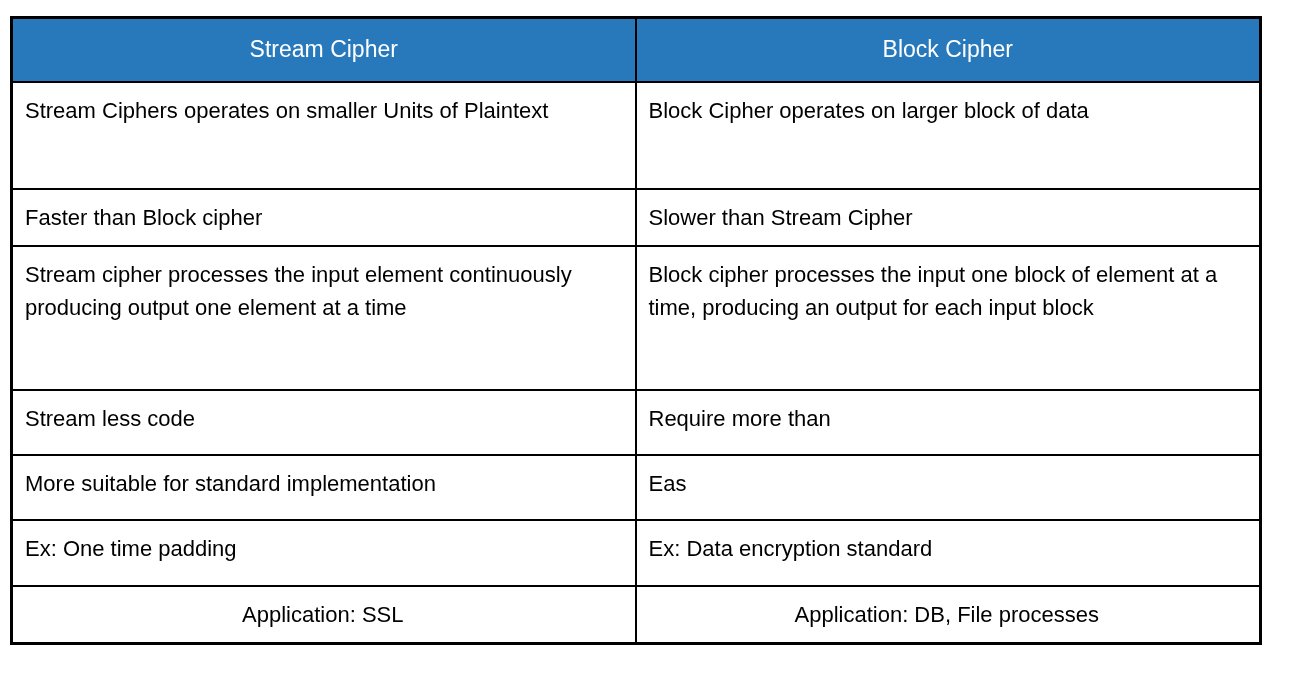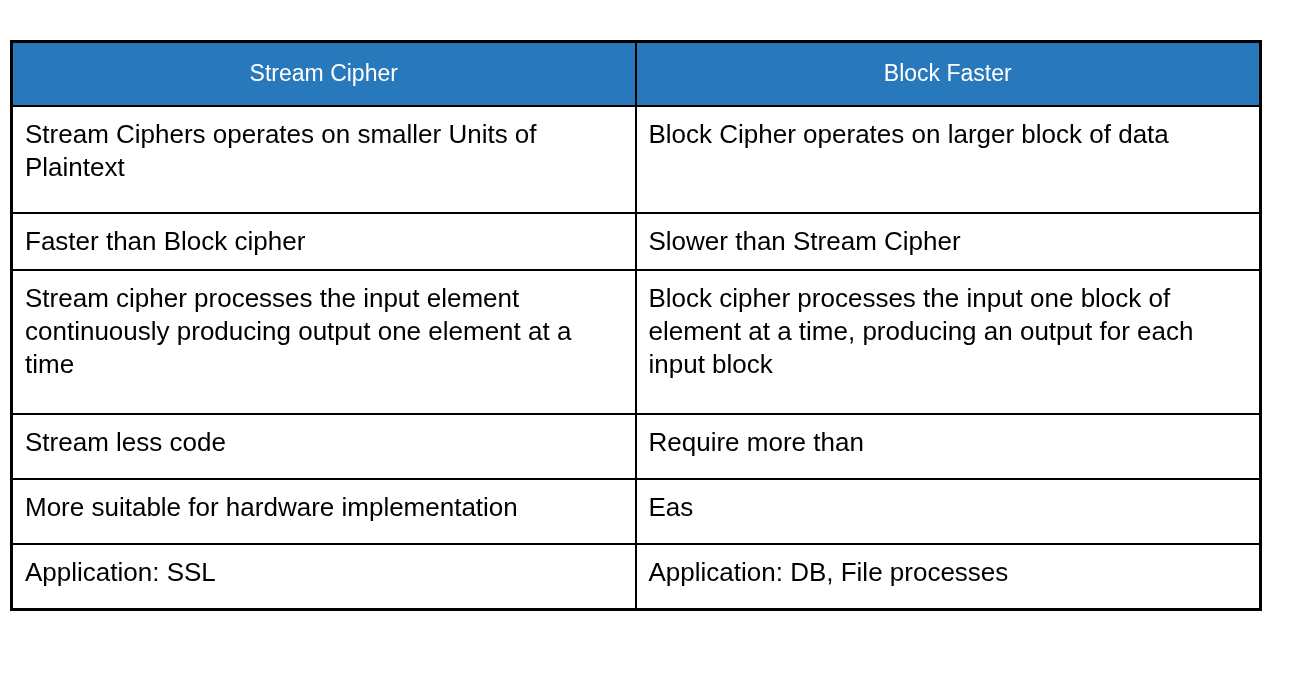--- a/index.html
+++ b/index.html
@@ -11,31 +11,31 @@
     overflow: hidden;
   }
   .page {
     width: 1292px;
     height: 684px;
     position: relative;
   }
   table.cipher-table {
     position: absolute;
     left: 10px;
-    top: 40px;
+    top: 16px;
     width: 1249px;
     border-collapse: collapse;
     table-layout: fixed;
     border: 3px solid var(--border-color, #000);
     padding-left: 48px;
   }
   .cipher-table th,
   .cipher-table td {
     border: 2px solid var(--border-color, #000);
-    font-size: 26px;
+    font-size: 22px;
     line-height: 33px;
   }
   .cipher-table th {
     background: var(--header-bg, #2878BC);
     color: var(--header-text, #fff);
     font-weight: 400;
     text-align: center;
     vertical-align: middle;
     height: 64px;
     font-size: 23px;
@@ -48,57 +48,61 @@
     background: #ffffff;
   }
   .cipher-table col.col-stream { width: 624px; }
   .cipher-table col.col-block  { width: 625px; }
   tbody tr:nth-child(1) td { height: 107px; }
   tbody tr:nth-child(2) td { height: 53px; }
   tbody tr:nth-child(3) td { height: 144px; }
   tbody tr:nth-child(4) td { height: 65px; }
   tbody tr:nth-child(5) td { height: 65px; }
   tbody tr:nth-child(6) td { height: 66px; }
-  tbody tr:nth-child(7) td { height: 51px; }
+  tbody tr:nth-child(7) td { height: 51px; text-align: center; }
 </style>
 </head>
 <body>
 
 <div class="page">
   <table class="cipher-table">
     <colgroup>
       <col class="col-stream">
       <col class="col-block">
     </colgroup>
     <thead>
       <tr>
         <th>Stream Cipher</th>
-        <th>Block Faster</th>
+        <th>Block Cipher</th>
       </tr>
     </thead>
     <tbody>
       <tr>
         <td>Stream Ciphers operates on smaller Units of Plaintext</td>
         <td>Block Cipher operates on larger block of data</td>
       </tr>
       <tr>
         <td>Faster than Block cipher</td>
         <td>Slower than Stream Cipher</td>
       </tr>
       <tr>
         <td>Stream cipher processes the input element continuously producing output one element at a time</td>
         <td>Block cipher processes the input one block of element at a time, producing an output for each input block</td>
       </tr>
       <tr>
         <td>Stream less code</td>
         <td>Require more than</td>
       </tr>
       <tr>
-        <td>More suitable for hardware implementation</td>
+        <td>More suitable for standard implementation</td>
         <td>Eas</td>
+      </tr>
+      <tr>
+        <td>Ex: One time padding</td>
+        <td>Ex: Data encryption standard</td>
       </tr>
       <tr>
         <td>Application: SSL</td>
         <td>Application: DB, File processes</td>
       </tr>
     </tbody>
   </table>
 </div>
 
 </body></html>

